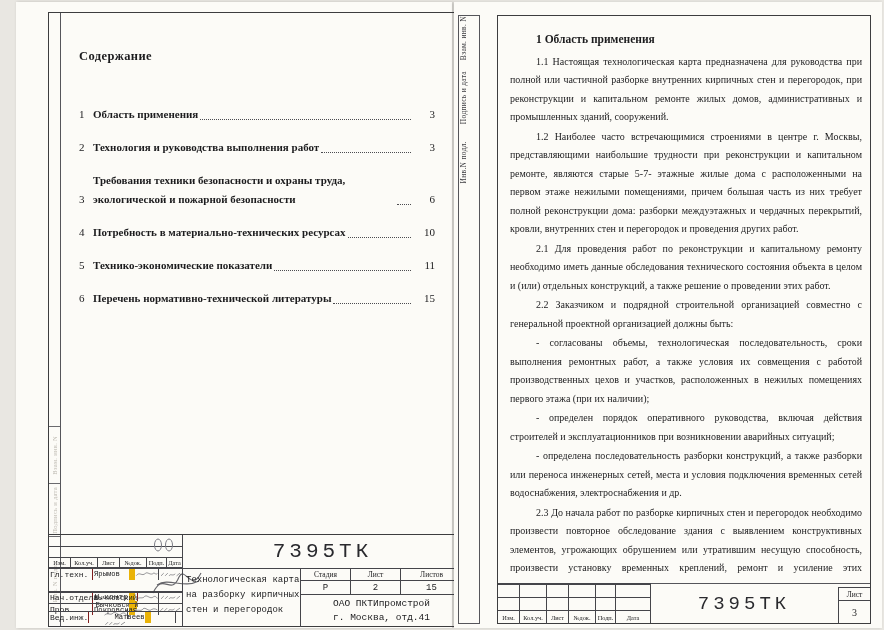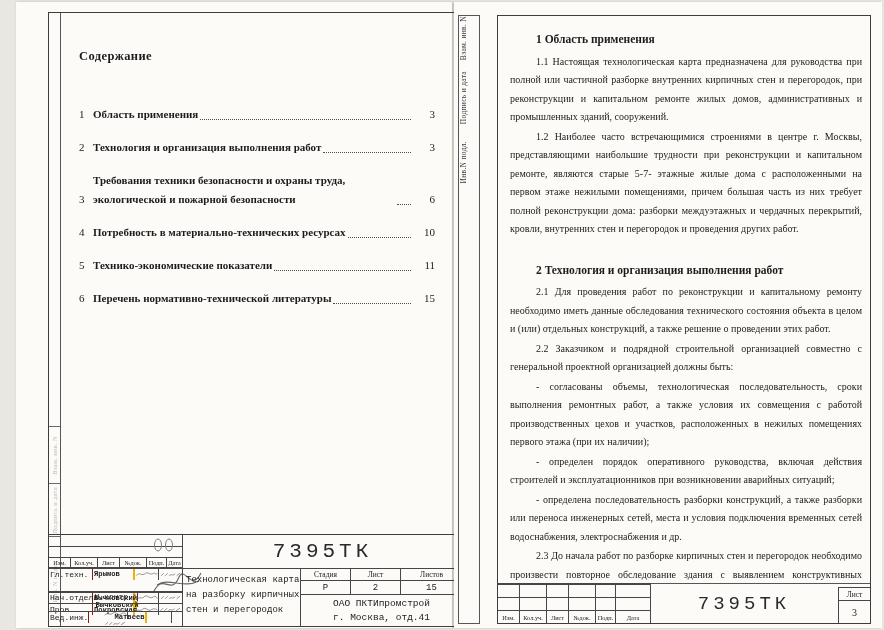--- a/index.html
+++ b/index.html
@@ -32,21 +32,21 @@
 
   
   #tb { position:absolute; left:0; bottom:0; width:100%; height:92px; border-top:1.3px solid #3d3d3f; font-family:"Liberation Mono","DejaVu Sans Mono",monospace; }
   #tb .abs { position:absolute; } .bt { border-top:1px solid #45454a; }
   #tb-grid { left:0; top:0; width:133px; height:100%; }
   #tb-grid .hdr { position:absolute; top:22px; left:0; width:133px; height:11px; border-top:1px solid #45454a; border-bottom:1px solid #45454a; display:flex; font-size:6.3px; font-family:"Liberation Serif",serif; }
   #tb-grid .hdr span { border-right:1px solid #45454a; display:flex; align-items:center; justify-content:center; height:100%; }
   .row-top { position:absolute; left:0; width:133px; height:11px; }
   .tb-row { position:absolute; left:0; width:133px; height:11.8px; border-top:1px solid #45454a; display:flex; font-size:7.6px; align-items:center; }
   .tb-role { width:44px; padding-left:1px; border-right:1px solid #7f1d1d; height:100%; display:flex; align-items:center; font-size:8px; }
-  .tb-name { width:42px; padding-left:1px; border-right:2px solid #eab308; height:100%; display:flex; align-items:center; font-size:7.2px;font-weight:bold; }
+  .tb-name { width:42px; padding-left:1px; border-right:6px solid #eab308; height:100%; display:flex; align-items:center; font-size:7.2px; }
   .tb-sig  { width:24px; border-right:1px solid #45454a; height:100%; display:flex; align-items:center; }
   .tb-date { width:23px; height:100%; display:flex; align-items:center; }
   #tb-big { left:133px; top:0; right:0; height:33px; border-left:1px solid #45454a; display:flex; align-items:center; justify-content:center; font-size:21px; letter-spacing:4px; color:#2a2a2e; }
   #tb-title { left:133px; top:33px; width:118px; height:59px; border-left:1px solid #45454a; border-top:1px solid #45454a; padding:4px 0 0 3px; font-size:9px; line-height:15px; white-space:nowrap; }
   #tb-stage { left:251px; top:33px; right:0; height:59px; border-left:1px solid #45454a; border-top:1px solid #45454a; }
   #tb-stage .srow { display:flex; height:12px; border-bottom:1px solid #45454a; font-size:7.5px; font-family:"Liberation Serif",serif; }
   #tb-stage .srow.vals { height:14px; font-size:9px; font-family:"Liberation Mono","DejaVu Sans Mono",monospace; }
   #tb-stage .srow span { display:flex; align-items:center; justify-content:center; height:100%; }
   #tb-stage .c1 { width:50px; border-right:1px solid #45454a; }
   #tb-stage .c2 { width:50px; border-right:1px solid #45454a; }
@@ -103,21 +103,21 @@
         <div id="toc-title">Содержание</div>
 
         <div class="toc-row">
           <span class="toc-num">1</span>
           <span class="toc-label">Область применения</span>
           <span class="toc-dots"></span>
           <span class="toc-page">3</span>
         </div>
         <div class="toc-row">
           <span class="toc-num">2</span>
-          <span class="toc-label">Технология и организация выполнения работ</span>
+          <span class="toc-label">Технология и руководства выполнения работ</span>
           <span class="toc-dots"></span>
           <span class="toc-page">3</span>
         </div>
         <div class="toc-row">
           <span class="toc-num">3</span>
           <span class="toc-label">Требования техники безопасности и охраны труда, экологической и пожарной безопасности</span>
           <span class="toc-dots"></span>
           <span class="toc-page">6</span>
         </div>
         <div class="toc-row">
@@ -278,21 +278,20 @@
       </div>
     </div>
 
     <div id="frame-right">
 
       <div id="body-text">
         <div class="sec-heading">1 Область применения</div>
         <p class="para">1.1 Настоящая технологическая карта предназначена для руководства при полной или частичной разборке внутренних кирпичных стен и перегородок, при реконструкции и капитальном ремонте жилых домов, административных и промышленных зданий, сооружений.</p>
         <p class="para">1.2 Наиболее часто встречающимися строениями в центре г. Москвы, представляющими наибольшие трудности при реконструкции и капитальном ремонте, являются старые 5-7- этажные жилые дома с расположенными на первом этаже нежилыми помещениями, причем большая часть из них требует полной реконструкции дома: разборки междуэтажных и чердачных перекрытий, кровли, внутренних стен и перегородок и проведения других работ.</p>
 
-        <div class="sec-heading sec2-gap">2 Технология и организация выполнения работ</div>
         <p class="para">2.1 Для проведения работ по реконструкции и капитальному ремонту необходимо иметь данные обследования технического состояния объекта в целом и (или) отдельных конструкций, а также решение о проведении этих работ.</p>
         <p class="para">2.2 Заказчиком и подрядной строительной организацией совместно с генеральной проектной организацией должны быть:</p>
         <p class="para">- согласованы объемы, технологическая последовательность, сроки выполнения ремонтных работ, а также условия их совмещения с работой производственных цехов и участков, расположенных в нежилых помещениях первого этажа (при их наличии);</p>
         <p class="para">- определен порядок оперативного руководства, включая действия строителей и эксплуатационников при возникновении аварийных ситуаций;</p>
         <p class="para">- определена последовательность разборки конструкций, а также разборки или переноса инженерных сетей, места и условия подключения временных сетей водоснабжения, электроснабжения и др.</p>
         <p class="para">2.3 До начала работ по разборке кирпичных стен и перегородок необходимо произвести повторное обследование здания с выявлением конструктивных элементов, угрожающих обрушением или утратившим несущую способность, произвести установку временных креплений, ремонт и усиление этих конструкций.</p>
 
       </div>
 
       <div id="rf">

